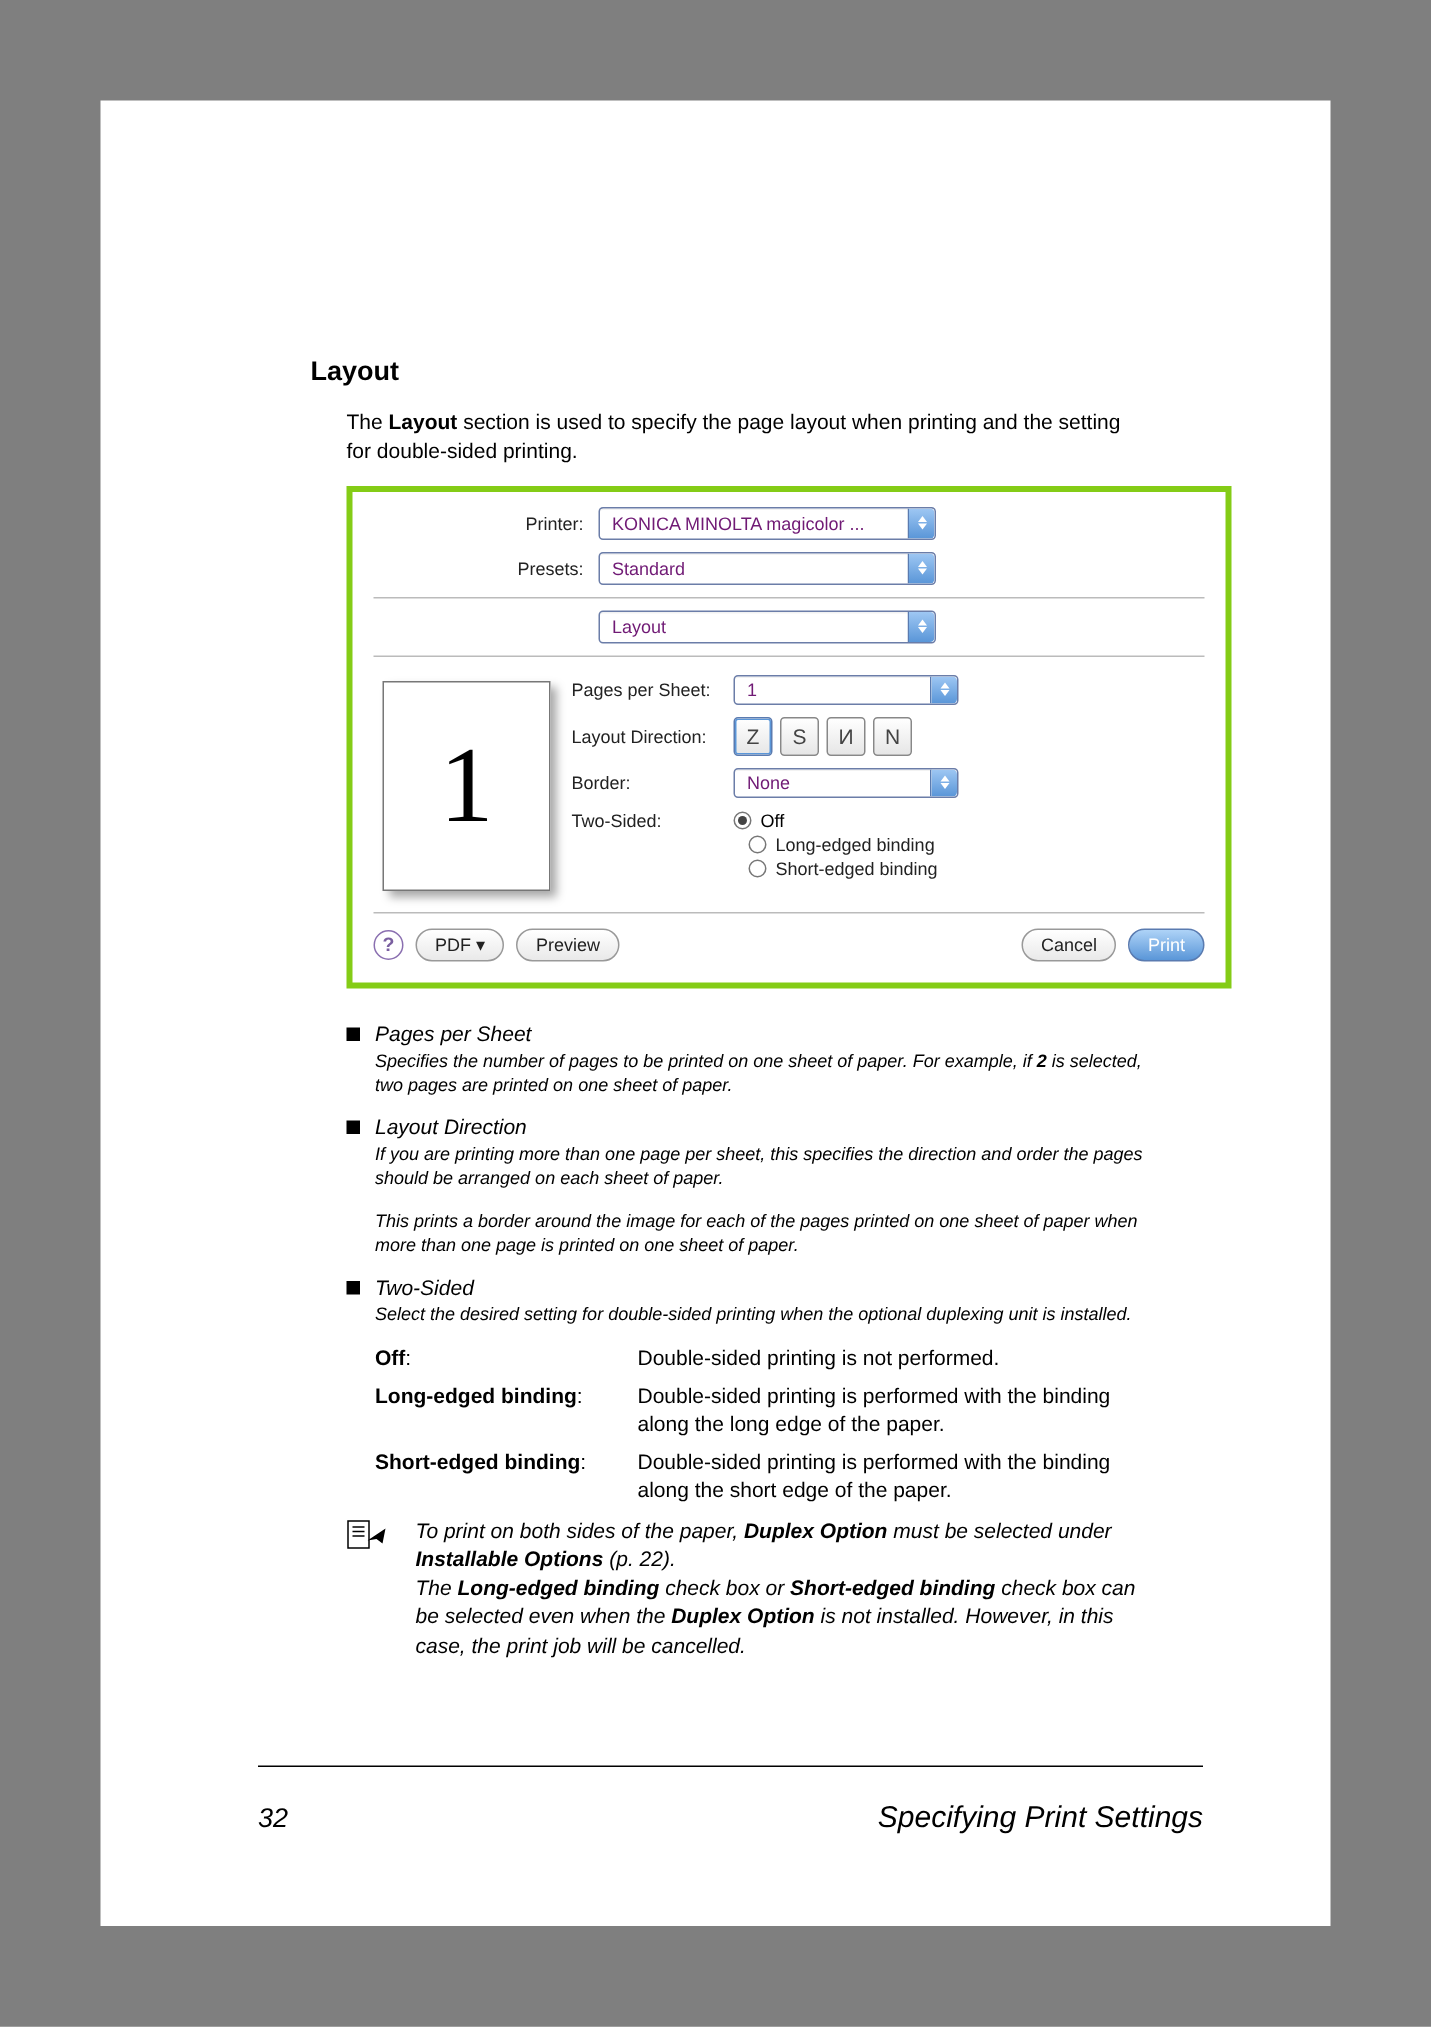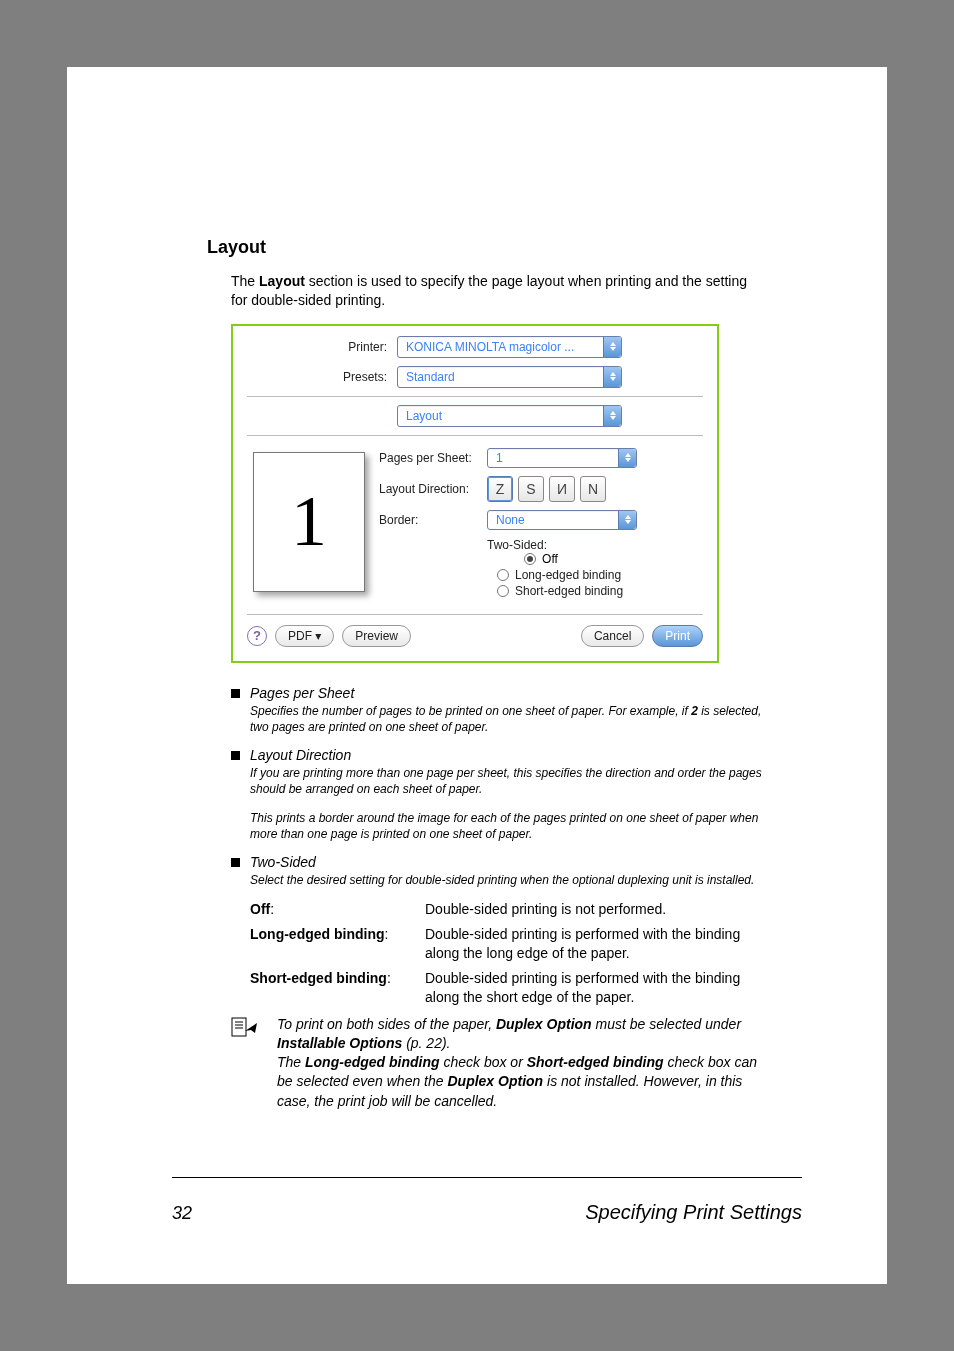--- a/index.html
+++ b/index.html
@@ -19,40 +19,40 @@
     font-size: 18px; font-weight: bold; color: #000;
     margin-bottom: 14px;
   }
   .intro {
     margin-left: 24px;
     font-size: 14px; line-height: 1.35; color:#000;
     margin-bottom: 14px;
   }
   .dialog-wrap {
     margin-left: 24px;
-    width: 488px;
-    border: 2px solid #84cc16;
+    width: 590px;
+    border: 4px solid #84cc16;
     padding: 10px 14px 14px 14px;
     margin-bottom: 22px;
     font-size: 12px;
   }
   .dlg-row {
     display: flex; align-items: center; margin-bottom: 8px;
   }
   .dlg-row .lbl {
     width: 150px; text-align: right; padding-right: 10px; color: #222;
   }
   .combo {
     display: flex; align-items: center; height: 22px;
     border: 1px solid #6b7da8; background: #fff; border-radius: 3px;
     flex: 0 0 225px; width: 225px;
     box-shadow: inset 0 1px 0 rgba(0,0,0,0.05);
   }
   .combo .val {
-    flex: 1; padding: 0 8px; color: #3b82f6;
+    flex: 1; padding: 0 8px; color: #701a75;
     white-space: nowrap; overflow: hidden;
   }
   .combo .cap {
     width: 18px; height: 100%;
     background: linear-gradient(#9ec7f3, #5a96d8);
     border-left: 1px solid #5a7bb0;
     border-top-right-radius: 3px; border-bottom-right-radius: 3px;
     display: flex; flex-direction: column; align-items: center; justify-content: center;
     gap: 1px;
   }
@@ -231,21 +231,21 @@
             <div class="olbl">Border:</div>
             <div class="combo small">
               <div class="val">None</div>
               <div class="cap">
                   <div class="cap-tri-up"></div>
                   <div class="cap-tri-dn"></div>
                 </div>
             </div>
           </div>
 
-          <div class="opt-row" style="margin-bottom:2px;flex-direction:column;">
+          <div class="opt-row" style="margin-bottom:2px;">
             <div class="olbl">Two-Sided:</div>
             <div style="display:flex; align-items:center; gap:6px;">
               <div class="radio">
                   <div class="dot"></div>
                 </div>
               <span>Off</span>
             </div>
           </div>
           <div class="radio-row">
             <div class="radio"></div>

